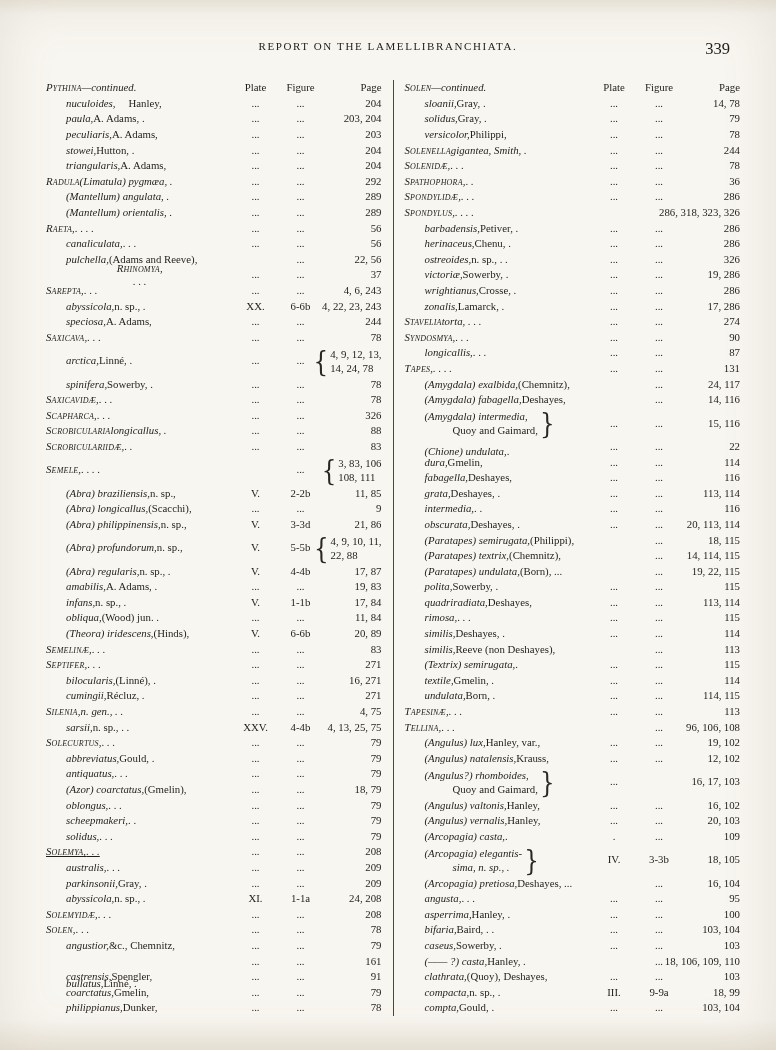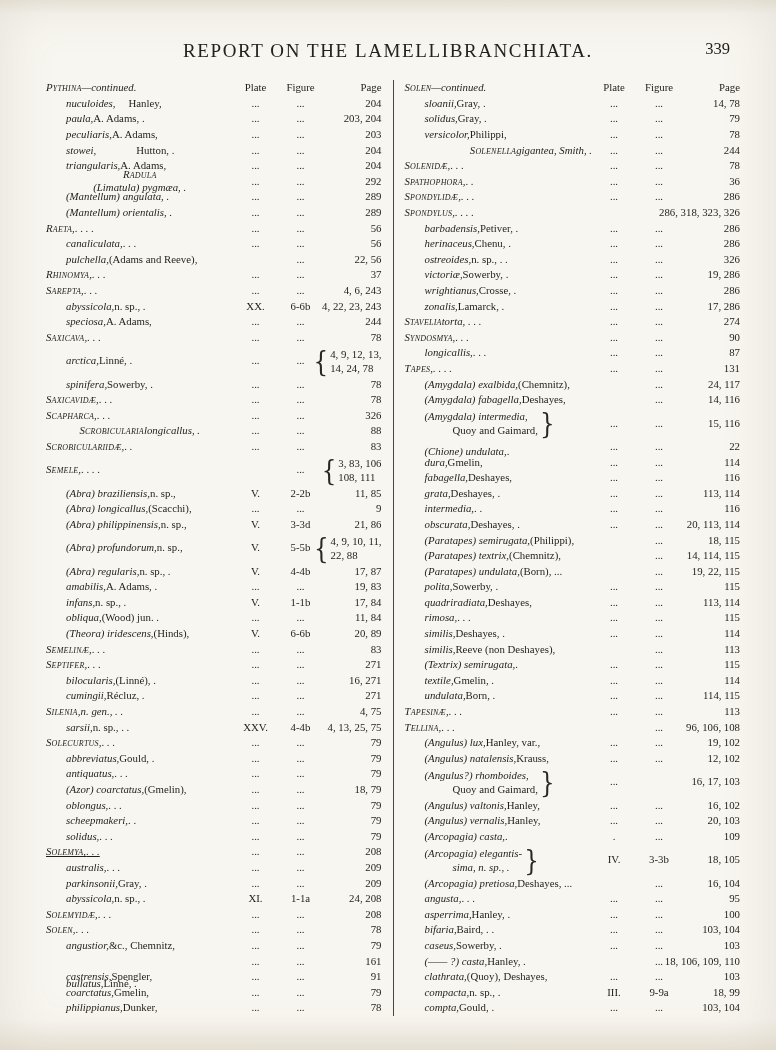--- a/index.html
+++ b/index.html
@@ -16,21 +16,21 @@
     color:var(--ink);
     overflow:hidden;
   }
   .sheet{
     position:relative;width:776px;height:1050px;
     background:linear-gradient(180deg,#efeadf 0,var(--paper) 14px,var(--paper) 1020px,#eee8dc 1050px);
     box-shadow:inset 0 0 55px rgba(110,100,75,.14);
   }
   .running-head{position:absolute;top:40px;left:0;width:100%;height:22px;}
   .title{
-    text-align:center;font-size:19px;letter-spacing:1.6px;
+    text-align:center;font-size:11px;letter-spacing:1.6px;
     font-weight:normal;color:#25221d;
   }
   .pageno{position:absolute;right:46px;top:-1px;font-size:16.5px;}
   .cols{
     position:absolute;top:80px;left:46px;right:36px;
     display:flex;align-items:flex-start;
   }
   .col{flex:1;min-width:0;}
   .col + .col{border-left:1px solid var(--rule);padding-left:11px;margin-left:11px;}
   .row{
@@ -106,21 +106,21 @@
             <span class="em-s">peculiaris,</span>
             <span class="rm-s"> A. Adams,</span>
           </div>
           <div class="c-plate">...</div>
           <div class="c-fig">...</div>
           <div class="c-page">
             <span>203</span>
           </div>
         </div>
         <div class="row">
-          <div class="c-name" style="padding-left: 20px; gap: 40px;">
+          <div class="c-name" style="padding-left: 20px;">
             <span class="em-s">stowei,</span>
             <span class="rm-s"> Hutton, .</span>
           </div>
           <div class="c-plate">...</div>
           <div class="c-fig">...</div>
           <div class="c-page">
             <span>204</span>
           </div>
         </div>
         <div class="row">
@@ -128,21 +128,21 @@
             <span class="em-s">triangularis,</span>
             <span class="rm-s"> A. Adams,</span>
           </div>
           <div class="c-plate">...</div>
           <div class="c-fig">...</div>
           <div class="c-page">
             <span>204</span>
           </div>
         </div>
         <div class="row">
-          <div class="c-name" style="padding-left: 0px; flex-direction: column;">
+          <div class="c-name" style="padding-left: 0px;">
             <span class="em-g">Radula</span>
             <span class="rm-g"> (Limatula) pygmæa, .</span>
           </div>
           <div class="c-plate">...</div>
           <div class="c-fig">...</div>
           <div class="c-page">
             <span>292</span>
           </div>
         </div>
         <div class="row">
@@ -192,21 +192,21 @@
             <span class="em-s">pulchella,</span>
             <span class="rm-s"> (Adams and Reeve),</span>
           </div>
           <div class="c-plate"></div>
           <div class="c-fig">...</div>
           <div class="c-page">
             <span>22, 56</span>
           </div>
         </div>
         <div class="row">
-          <div class="c-name" style="padding-left: 0px;">
+          <div class="c-name" style="padding-left: 0px; flex-direction: column;">
             <span class="em-g">Rhinomya,</span>
             <span class="rm-g"> . . .</span>
           </div>
           <div class="c-plate">...</div>
           <div class="c-fig">...</div>
           <div class="c-page">
             <span>37</span>
           </div>
         </div>
         <div class="row">
@@ -295,21 +295,21 @@
             <span class="em-g">Scapharca,</span>
             <span class="rm-g"> . . .</span>
           </div>
           <div class="c-plate">...</div>
           <div class="c-fig">...</div>
           <div class="c-page">
             <span>326</span>
           </div>
         </div>
         <div class="row">
-          <div class="c-name" style="padding-left: 0px; justify-content: center;">
+          <div class="c-name" style="padding-left: 0px;">
             <span class="em-g">Scrobicularia</span>
             <span class="rm-g"> longicallus, .</span>
           </div>
           <div class="c-plate">...</div>
           <div class="c-fig">...</div>
           <div class="c-page">
             <span>88</span>
           </div>
         </div>
         <div class="row">
@@ -745,21 +745,21 @@
             <span class="em-s">versicolor,</span>
             <span class="rm-s"> Philippi,</span>
           </div>
           <div class="c-plate">...</div>
           <div class="c-fig">...</div>
           <div class="c-page">
             <span>78</span>
           </div>
         </div>
         <div class="row">
-          <div class="c-name" style="padding-left: 0px; justify-content: flex-end;">
+          <div class="c-name" style="padding-left: 0px;">
             <span class="em-g">Solenella</span>
             <span class="rm-g"> gigantea, Smith, .</span>
           </div>
           <div class="c-plate">...</div>
           <div class="c-fig">...</div>
           <div class="c-page">
             <span>244</span>
           </div>
         </div>
         <div class="row">

